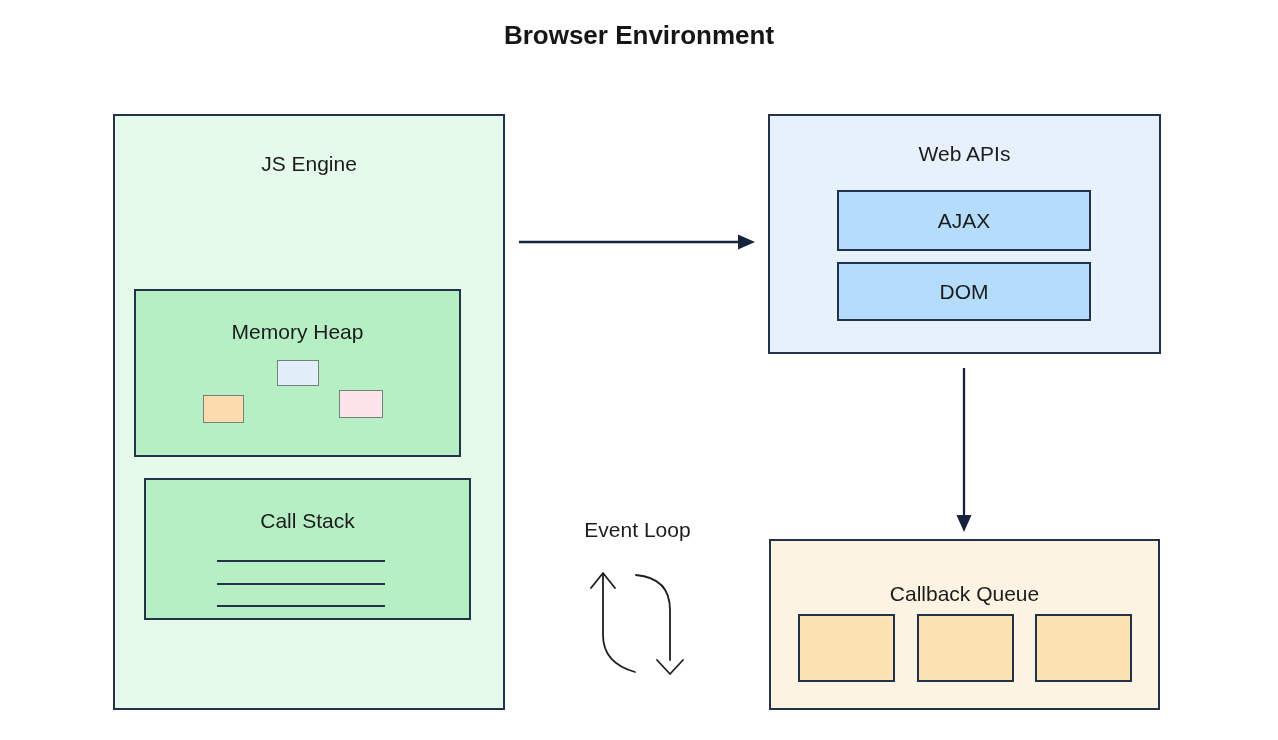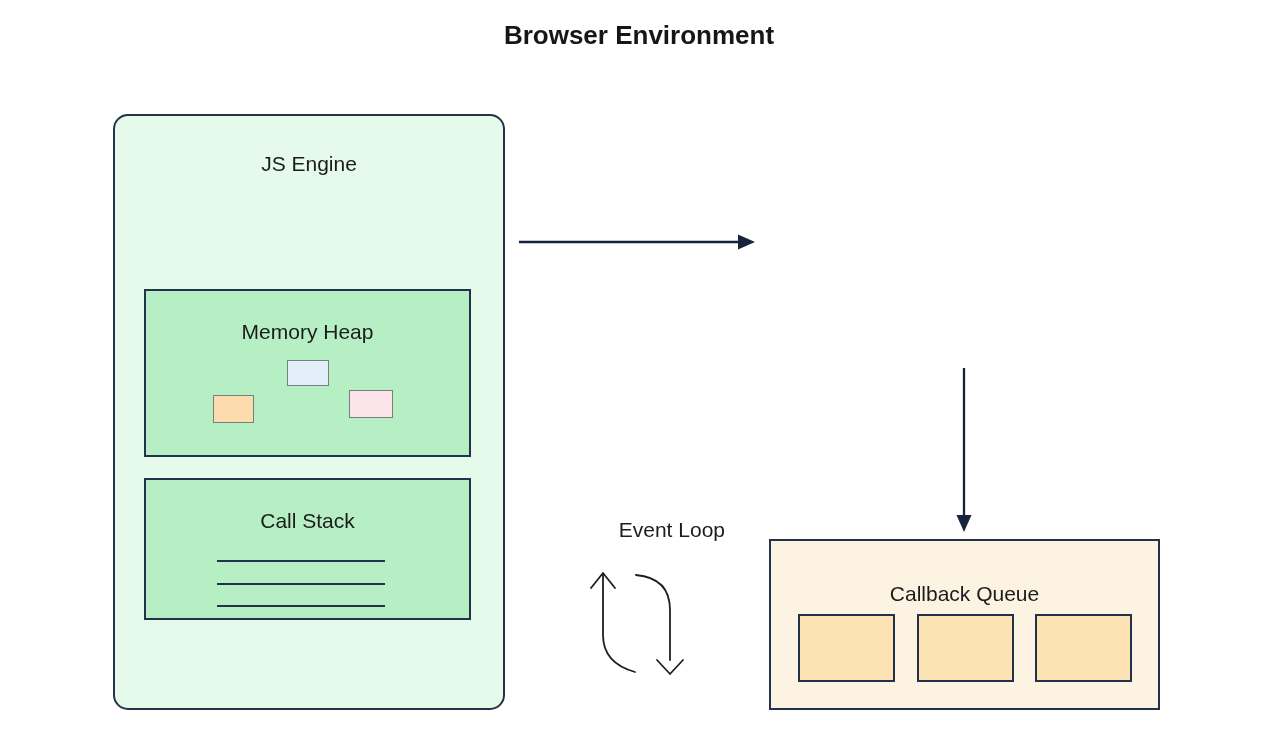--- a/index.html
+++ b/index.html
@@ -11,23 +11,23 @@
     position:absolute;top:20px;left:0;width:100%;margin:0;
     text-align:center;font-size:26px;font-weight:700;color:#161616;
   }
   .box{position:absolute;box-sizing:border-box;border:2px solid var(--border_dark);}
   .box-label{
     position:absolute;left:0;width:100%;text-align:center;
     font-size:21px;font-weight:400;color:var(--text_dark);
   }
 
   
-  .js-engine{left:113px;top:114px;width:392px;height:596px;background:var(--js_engine_fill);border-radius:15px;}
+  .js-engine{left:113px;top:114px;width:392px;height:596px;background:var(--js_engine_fill);}
   .js-engine-label{top:36px;}
-  .memory-heap{left:29px;top:173px;width:327px;height:168px;background:var(--inner_green_fill);}
+  .memory-heap{left:19px;top:173px;width:327px;height:168px;background:var(--inner_green_fill);}
   .memory-heap-label{top:29px;}
   .call-stack{left:29px;top:362px;width:327px;height:142px;background:var(--inner_green_fill);}
   .call-stack-label{top:29px;}
   .heap-rect{position:absolute;box-sizing:border-box;border:1.5px solid var(--heap_border);}
   .heap-blue{left:141px;top:69px;width:42px;height:26px;background:var(--heap_blue_fill);}
   .heap-orange{left:67px;top:104px;width:41px;height:28px;background:var(--heap_orange_fill);}
   .heap-pink{left:203px;top:99px;width:44px;height:28px;background:var(--heap_pink_fill);}
   .stack-line{position:absolute;left:71px;width:168px;height:2px;background:var(--border_dark);}
   .stack-line.l1{top:80px;}
   .stack-line.l2{top:103px;}
@@ -51,21 +51,21 @@
   .queue-slot{
     position:absolute;top:73px;width:97px;height:68px;box-sizing:border-box;
     border:2px solid var(--border_dark);background:var(--inner_orange_fill);
   }
   .slot-1{left:27px;}
   .slot-2{left:146px;}
   .slot-3{left:264px;}
 
   
   .event-loop-label{
-    position:absolute;left:550px;top:518px;width:175px;text-align:right;
+    position:absolute;left:550px;top:518px;width:175px;text-align:center;
     font-size:21px;color:var(--text_dark);
   }
   .event-loop-icon{position:absolute;left:560px;top:560px;width:140px;height:125px;}
   .event-loop-icon path{fill:none;stroke:var(--icon_stroke);stroke-width:1.8;stroke-linecap:round;stroke-linejoin:round;}
 
   
   .arrows{position:absolute;left:0;top:0;width:1278px;height:740px;pointer-events:none;}
   .arrow-line{stroke:var(--arrow_dark);stroke-width:2.3;}
   .arrow-head{fill:var(--arrow_dark);}
 </style>
@@ -87,20 +87,25 @@
     </section>
 
     <section class="box call-stack">
       <div class="box-label call-stack-label">Call Stack</div>
       <div class="stack-line l1"></div>
       <div class="stack-line l2"></div>
       <div class="stack-line l3"></div>
     </section>
   </section>
 
+  <section class="box web-apis">
+    <div class="box-label web-apis-label">Web APIs</div>
+    <div class="api-item api-ajax">AJAX</div>
+    <div class="api-item api-dom">DOM</div>
+  </section>
 
   <section class="box callback-queue">
     <div class="box-label callback-queue-label">Callback Queue</div>
     <div class="queue-slot slot-1"></div>
     <div class="queue-slot slot-2"></div>
     <div class="queue-slot slot-3"></div>
   </section>
 
   <div class="event-loop-label">Event Loop</div>
   <svg class="event-loop-icon" viewBox="0 0 140 125" aria-hidden="true">

